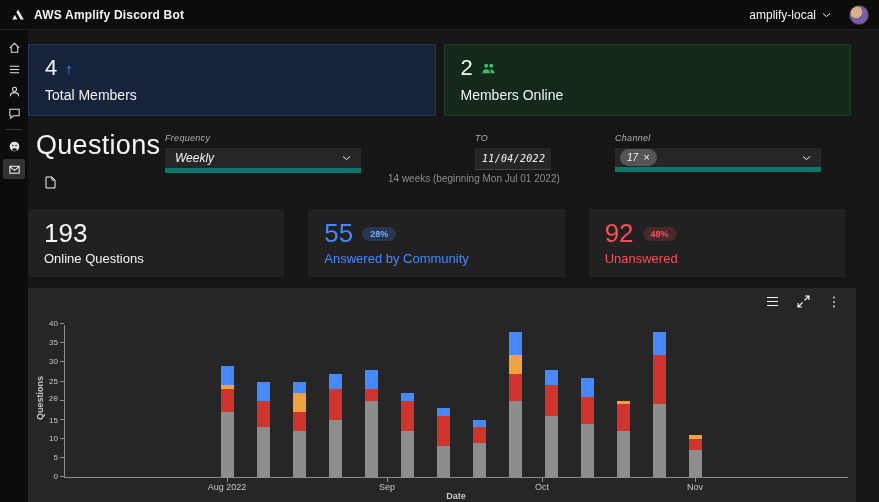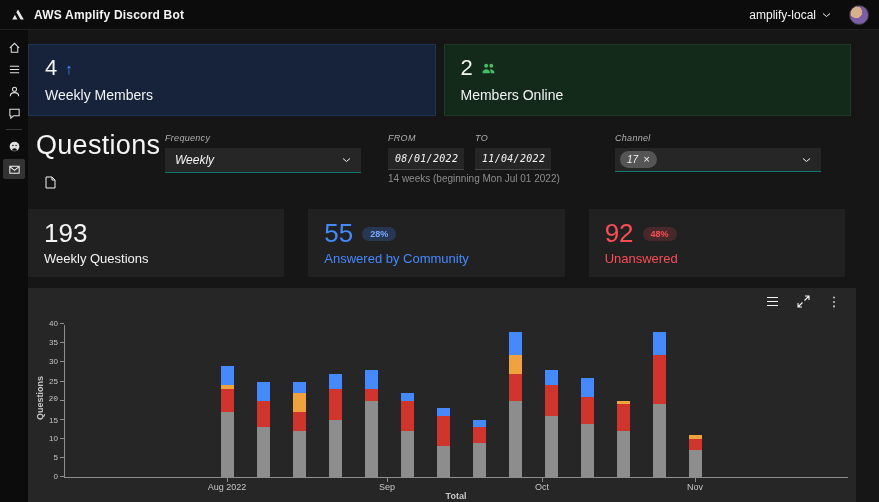--- a/index.html
+++ b/index.html
@@ -45,21 +45,21 @@
   .mc-value { font-size:22px; font-weight:300; display:flex; align-items:center; gap:8px; }
   .mc-label { font-size:14px; }
   .up-arrow { color:#4589ff; font-size:15px; }
   
   .controls { position:relative; height:66px; margin:14px 28px 0 0; }
   .q-title { position:absolute; left:8px; top:0; font-size:27px; font-weight:300; letter-spacing:.3px; }
   .doc-btn { position:absolute; left:17px; top:46px; cursor:pointer; }
   .ctl-label { font-size:9px; color:#b0b0b0; letter-spacing:.3px; margin-bottom:5px; display:block; }
   .ctl-group { position:absolute; top:3px;font-style:italic; }
   .select {
-    background:#262626; border:none; border-bottom:1px solid #0f766e;
+    background:#262626; border:none; border-bottom:5px solid #0f766e;
     height:25px; display:flex; align-items:center; justify-content:space-between;
     padding:0 10px; font-size:12px; color:#f4f4f4; cursor:pointer;
   }
   .date-input {
     background:#262626; border-bottom:1px solid #454545;
     height:22px; display:flex; align-items:center; justify-content:space-between;
     padding:0 7px; font-family:"DejaVu Sans Mono", monospace; font-size:10px; letter-spacing:.3px; cursor:text;
   }
   .helper { position:absolute; left:360px; top:43px; font-size:10px; color:#8d8d8d; }
   .tag {
@@ -160,21 +160,21 @@
 </div>
 
 <div class="main">
 
   <div class="member-row">
     <div class="member-card card-members">
       <div class="mc-value">
         <span>4</span>
         <span class="up-arrow">↑</span>
       </div>
-      <div class="mc-label">Weekly Members</div>
+      <div class="mc-label">Total Members</div>
     </div>
     <div class="member-card card-online">
       <div class="mc-value">
         <span>2</span>
         <svg class="ic" width="15" height="13" viewBox="0 0 16 14">
             <circle cx="5.5" cy="4" r="2.1" fill="#42be65"></circle>
             <circle cx="11" cy="4" r="2.1" fill="#42be65"></circle>
             <path d="M1.5 12 C1.5 9.2 3.2 7.8 5.5 7.8 C7.8 7.8 9.5 9.2 9.5 12 Z" fill="#42be65"></path>
             <path d="M9.8 7.9 C11.9 7.9 14.5 9.2 14.5 12 H10.5" fill="#42be65"></path>
           </svg>
@@ -194,30 +194,20 @@
     <div class="ctl-group" style="left:137px;">
       <span class="ctl-label">Frequency</span>
       <div class="select" style="width:196px;">
         <span>Weekly</span>
         <svg class="ic" width="9" height="6" viewBox="0 0 9 6">
             <path d="M1 1.5 L4.5 4.5 L8 1.5" stroke="#f4f4f4" stroke-width="1" fill="none"></path>
           </svg>
       </div>
     </div>
 
-    <div class="ctl-group" style="left:360px;">
-      <span class="ctl-label">FROM</span>
-      <div class="date-input" style="width:76px;">
-        <span>08/01/2022</span>
-        <svg class="ic" width="10" height="10" viewBox="0 0 10 10">
-            <rect x="0.8" y="1.8" width="8.4" height="7.4" stroke="#f4f4f4" stroke-width="0.9" fill="none"></rect>
-            <path d="M0.8 3.8 H9.2 M3 0.8 V2.5 M7 0.8 V2.5" stroke="#f4f4f4" stroke-width="0.9"></path>
-          </svg>
-      </div>
-    </div>
 
     <div class="ctl-group" style="left:447px;">
       <span class="ctl-label">TO</span>
       <div class="date-input" style="width:76px;">
         <span>11/04/2022</span>
         <svg class="ic" width="10" height="10" viewBox="0 0 10 10">
             <rect x="0.8" y="1.8" width="8.4" height="7.4" stroke="#f4f4f4" stroke-width="0.9" fill="none"></rect>
             <path d="M0.8 3.8 H9.2 M3 0.8 V2.5 M7 0.8 V2.5" stroke="#f4f4f4" stroke-width="0.9"></path>
           </svg>
       </div>
@@ -237,21 +227,21 @@
           </svg>
       </div>
     </div>
   </div>
 
   <div class="stats-row">
     <div class="stat-card">
       <div class="sc-value">
           <span>193</span>
         </div>
-      <div class="sc-label">Weekly Questions</div>
+      <div class="sc-label">Online Questions</div>
     </div>
     <div class="stat-card c-blue">
       <div class="sc-value">
         <span>55</span>
         <span class="badge badge-blue">28%</span>
       </div>
       <div class="sc-label">Answered by Community</div>
     </div>
     <div class="stat-card c-red">
       <div class="sc-value">
@@ -371,16 +361,16 @@
           <div style="height: 22.92px; background: rgb(69, 137, 255);"></div>
           <div style="height: 49.66px; background: rgb(208, 52, 44);"></div>
           <div style="height: 72.58px; background: rgb(141, 141, 141);"></div>
         </div>
         <div class="bar" style="left: 624px; width: 13px;">
           <div style="height: 3.82px; background: rgb(240, 163, 60);"></div>
           <div style="height: 11.46px; background: rgb(208, 52, 44);"></div>
           <div style="height: 26.74px; background: rgb(141, 141, 141);"></div>
         </div>
       </div>
-    <div class="xlabel">Total</div>
+    <div class="xlabel">Date</div>
   </div>
 
 </div>
 
 </body></html>

